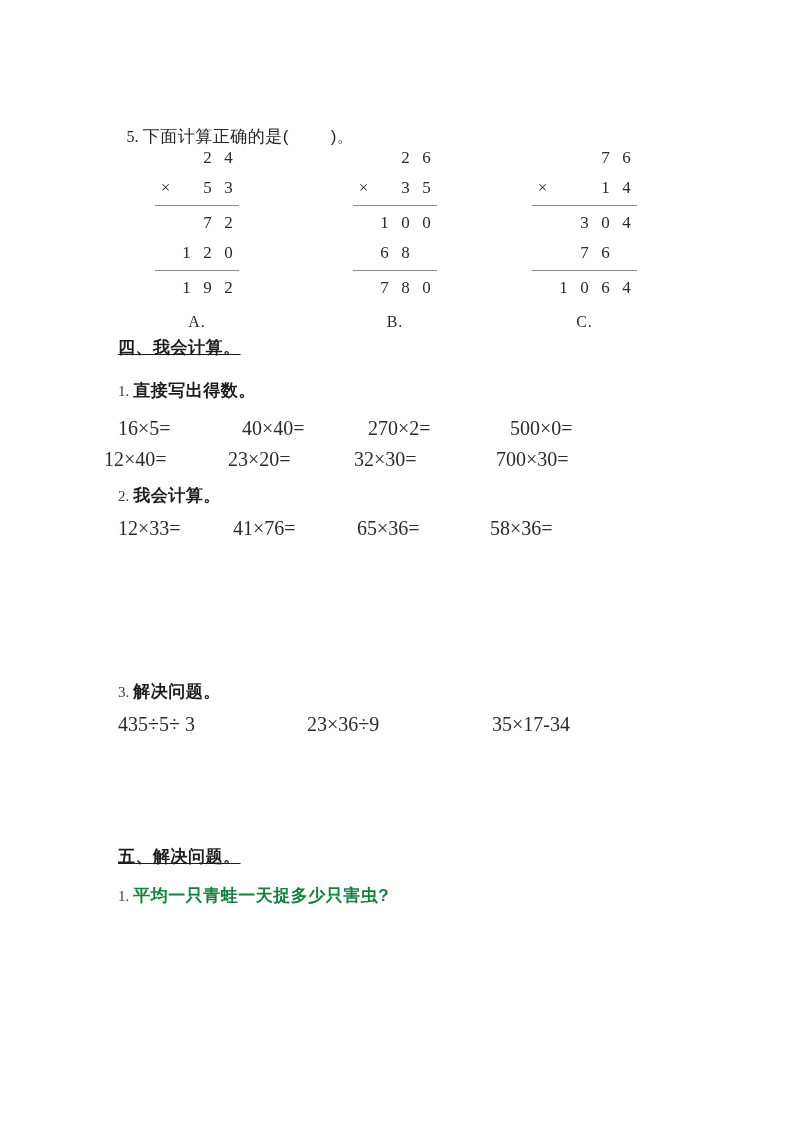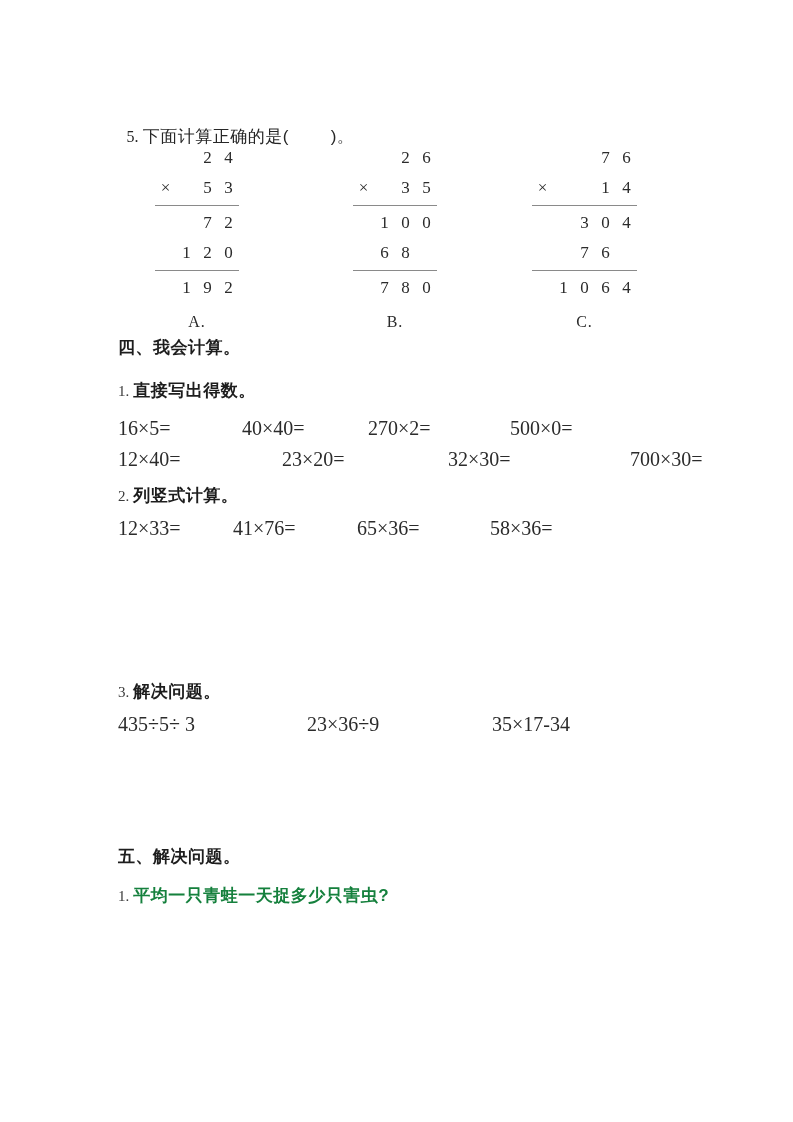--- a/index.html
+++ b/index.html
@@ -20,37 +20,37 @@
   #vprobs{left:0;top:143px;width:793px;height:200px;}
   .vprob{position:absolute;top:0;}
   .vprob:nth-child(1){left:155px;}
   .vprob:nth-child(2){left:353px;}
   .vprob:nth-child(3){left:532px;}
   .vrow{display:flex;height:30px;align-items:center;}
   .vcell{display:inline-block;width:21px;text-align:center;font-size:17px;color:#2b2b2b;}
   .vrule{border-top:1px solid #8a8a8a;height:0;margin:2px 0;}
   .vlabel{text-align:center;font-size:16px;margin-top:10px;color:#2b2b2b;letter-spacing:1px;}
   
-  .heading{font-family:"Liberation Sans","DejaVu Sans",sans-serif;font-weight:700;font-size:17px;letter-spacing:.5px;color:#1d1d1d;}
+  .heading{font-family:"Liberation Sans","DejaVu Sans",sans-serif;font-weight:700;font-size:17px;letter-spacing:.5px;color:#1d1d1d;text-decoration:underline;}
   .subhead{font-size:16px;color:#1d1d1d;}
   .subhead .num{font-family:"Liberation Serif",serif;font-weight:400;font-size:15px;color:#3a3a3a;}
   .subhead .txt{font-family:"Liberation Sans","DejaVu Sans",sans-serif;font-weight:700;font-size:17px;letter-spacing:.5px;}
   #heading4{left:118px;top:336px;}
   #sub1-head{left:118px;top:379px;}
   #sub2-head{left:118px;top:484px;}
   #sub3-head{left:118px;top:680px;}
   #heading5{left:118px;top:845px;text-align:right;}
   #q1-line{left:118px;top:884px;}
   #q1-line .num{font-family:"Liberation Serif",serif;font-size:15px;color:#3a3a3a;}
   #q1-line .txt{font-family:"Liberation Sans","DejaVu Sans",sans-serif;font-weight:700;font-size:17px;letter-spacing:.5px;color:#15803d;}
   
   .exprgrid{display:grid;font-size:20px;color:#2b2b2b;}
   .exprgrid .expr{white-space:pre;}
   #s4r1{left:118px;top:417px;grid-template-columns:124px 126px 142px auto;grid-auto-rows:31px;width:560px;}
-  #s4r2{left:118px;top:448px;grid-template-columns:124px 126px 142px auto;grid-auto-rows:31px;width:560px;gap:40px;}
+  #s4r2{left:104px;top:448px;grid-template-columns:124px 126px 142px auto;grid-auto-rows:31px;width:560px;}
   #s4s2row{left:118px;top:517px;grid-template-columns:115px 124px 133px auto;width:560px;}
   #s4s3row{left:118px;top:713px;grid-template-columns:189px 185px auto;width:560px;}
 </style>
 </head>
 <body>
 
 <div class="abs" id="q5-line">
   <span class="qnum">5.</span><span> </span><span class="qtext">下面计算正确的是(        )。</span>
 </div>
 
@@ -179,21 +179,21 @@
     <span class="expr">500×0=</span>
   </div>
 <div class="abs exprgrid" id="s4r2">
     <span class="expr">12×40=</span>
     <span class="expr">23×20=</span>
     <span class="expr">32×30=</span>
     <span class="expr">700×30=</span>
   </div>
 
 <div class="abs subhead" id="sub2-head">
-  <span class="num">2.</span><span> </span><span class="txt">列竖式计算。</span>
+  <span class="num">2.</span><span> </span><span class="txt">我会计算。</span>
 </div>
 <div class="abs exprgrid" id="s4s2row">
     <span class="expr">12×33=</span>
     <span class="expr">41×76=</span>
     <span class="expr">65×36=</span>
     <span class="expr">58×36=</span>
   </div>
 
 <div class="abs subhead" id="sub3-head">
   <span class="num">3.</span><span> </span><span class="txt">解决问题。</span>

